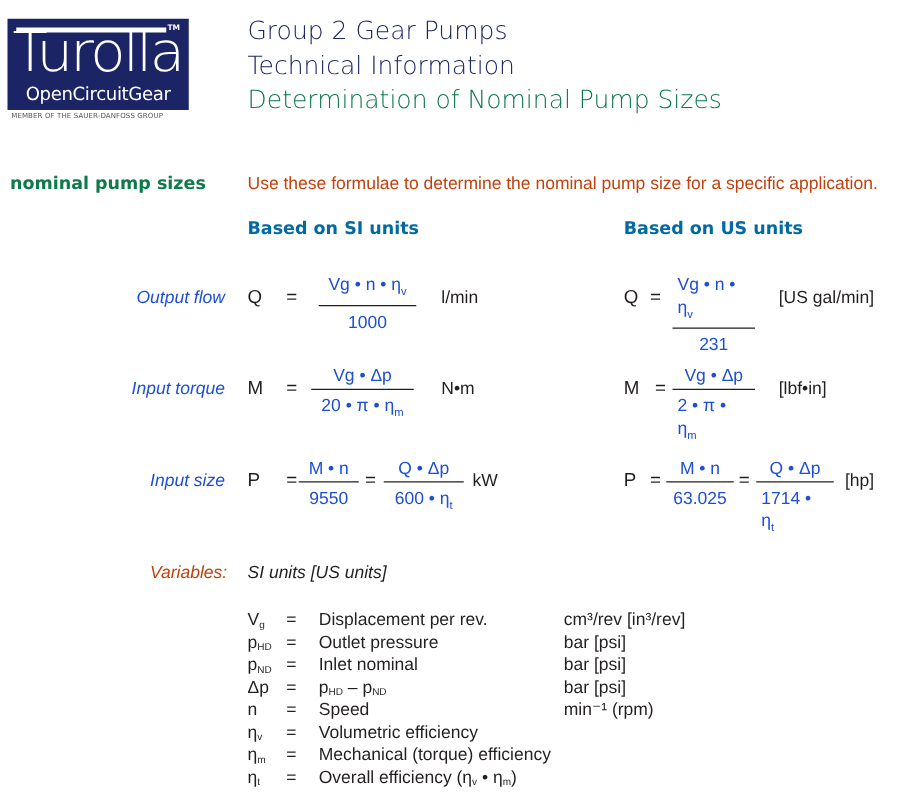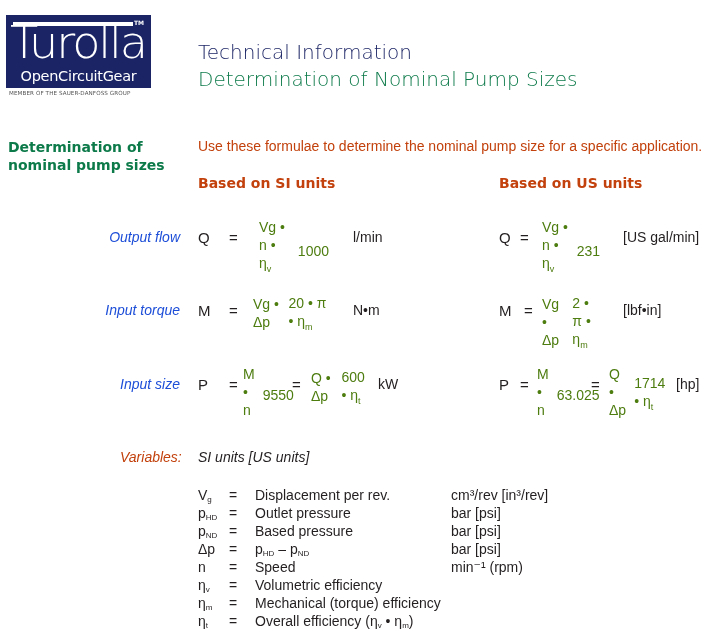--- a/index.html
+++ b/index.html
@@ -49,32 +49,32 @@
 
     
     .section-head {
       position: absolute; left: 8px; top: 138px; font-size: 14px; line-height: 18px;
       color: #0d7a4a; font-weight: bold; font-family: "DejaVu Sans", sans-serif;
     }
     .intro {
       position: absolute; left: 198px; top: 138px; font-size: 14px; line-height: 17px; color: #c2410c;
     }
     .col-head {
-      position: absolute; top: 175px; font-size: 14px; color: #c2410c; font-weight: bold;
+      position: absolute; top: 175px; font-size: 14px; color: #0369a1; font-weight: bold;
       font-family: "DejaVu Sans", sans-serif;
     }
 
     
     .row-label {
       position: absolute; right: 538px; font-size: 14px; color: #1d4ed8; font-style: italic;
     }
     .sym { position: absolute; font-size: 15px; color: #231f20; }
     .frac {
-      position: absolute; display: flex; flex-direction: row; align-items: center;
-      font-size: 14px; color: #4d7c0f;
+      position: absolute; display: flex; flex-direction: column; align-items: center;
+      font-size: 14px; color: #1d4ed8;
     }
     .frac .num { padding: 0 4px 2px 4px; line-height: 18px; }
     .frac .bar { align-self: stretch; height: 1px; background: #231f20; }
     .frac .den { padding: 3px 4px 0 4px; line-height: 18px; }
     sub.s { font-size: 9px; vertical-align: -4px; }
     .unit { position: absolute; font-size: 14px; color: #231f20; }
 
     
     .vars-label {
       position: absolute; left: 120px; top: 449px; font-size: 14px; color: #c2410c; font-style: italic;
@@ -95,25 +95,25 @@
 <div class="page">
 
   <div class="logo">
     <div class="logo-bar"></div>
     <span class="logo-tm">TM</span>
     <span class="logo-word">Turolla</span>
     <span class="logo-sub">OpenCircuitGear</span>
   </div>
   <span class="logo-member">MEMBER OF THE SAUER-DANFOSS GROUP</span>
 
+  <div class="title-line t-navy" style="top:12px">Group 2 Gear Pumps</div>
   <div class="title-line t-navy" style="top:40px">Technical Information</div>
   <div class="title-line t-green" style="top:67px">Determination of Nominal Pump Sizes</div>
 
   <div class="section-head">
-    <div>Determination of</div>
     <div>nominal pump sizes</div>
   </div>
   <div class="intro">Use these formulae to determine the nominal pump size for a specific application.</div>
   <div class="col-head" style="left:198px">Based on SI units</div>
   <div class="col-head" style="left:499px">Based on US units</div>
 
   <div class="abs row-label" style="top:229px">Output flow</div>
   <div class="sym" style="left:198px; top:229px">Q</div>
   <div class="sym" style="left:229px; top:229px">=</div>
   <div class="frac" style="left:255px; top:218px; width:78px">
@@ -193,21 +193,21 @@
   </div>
   <div class="var-row" style="top:504px">
     <span class="v-sym"><span>p</span><sub class="tiny">HD</sub></span>
     <span class="v-eq">=</span>
     <span class="v-desc">Outlet pressure</span>
     <span class="v-unit">bar [psi]</span>
   </div>
   <div class="var-row" style="top:522px">
     <span class="v-sym"><span>p</span><sub class="tiny">ND</sub></span>
     <span class="v-eq">=</span>
-    <span class="v-desc">Based pressure</span>
+    <span class="v-desc">Inlet nominal</span>
     <span class="v-unit">bar [psi]</span>
   </div>
   <div class="var-row" style="top:540px">
     <span class="v-sym"><span>Δp</span></span>
     <span class="v-eq">=</span>
     <span class="v-desc">p<sub class="tiny">HD</sub> – p<sub class="tiny">ND</sub></span>
     <span class="v-unit">bar [psi]</span>
   </div>
   <div class="var-row" style="top:558px">
     <span class="v-sym"><span>n</span></span>

